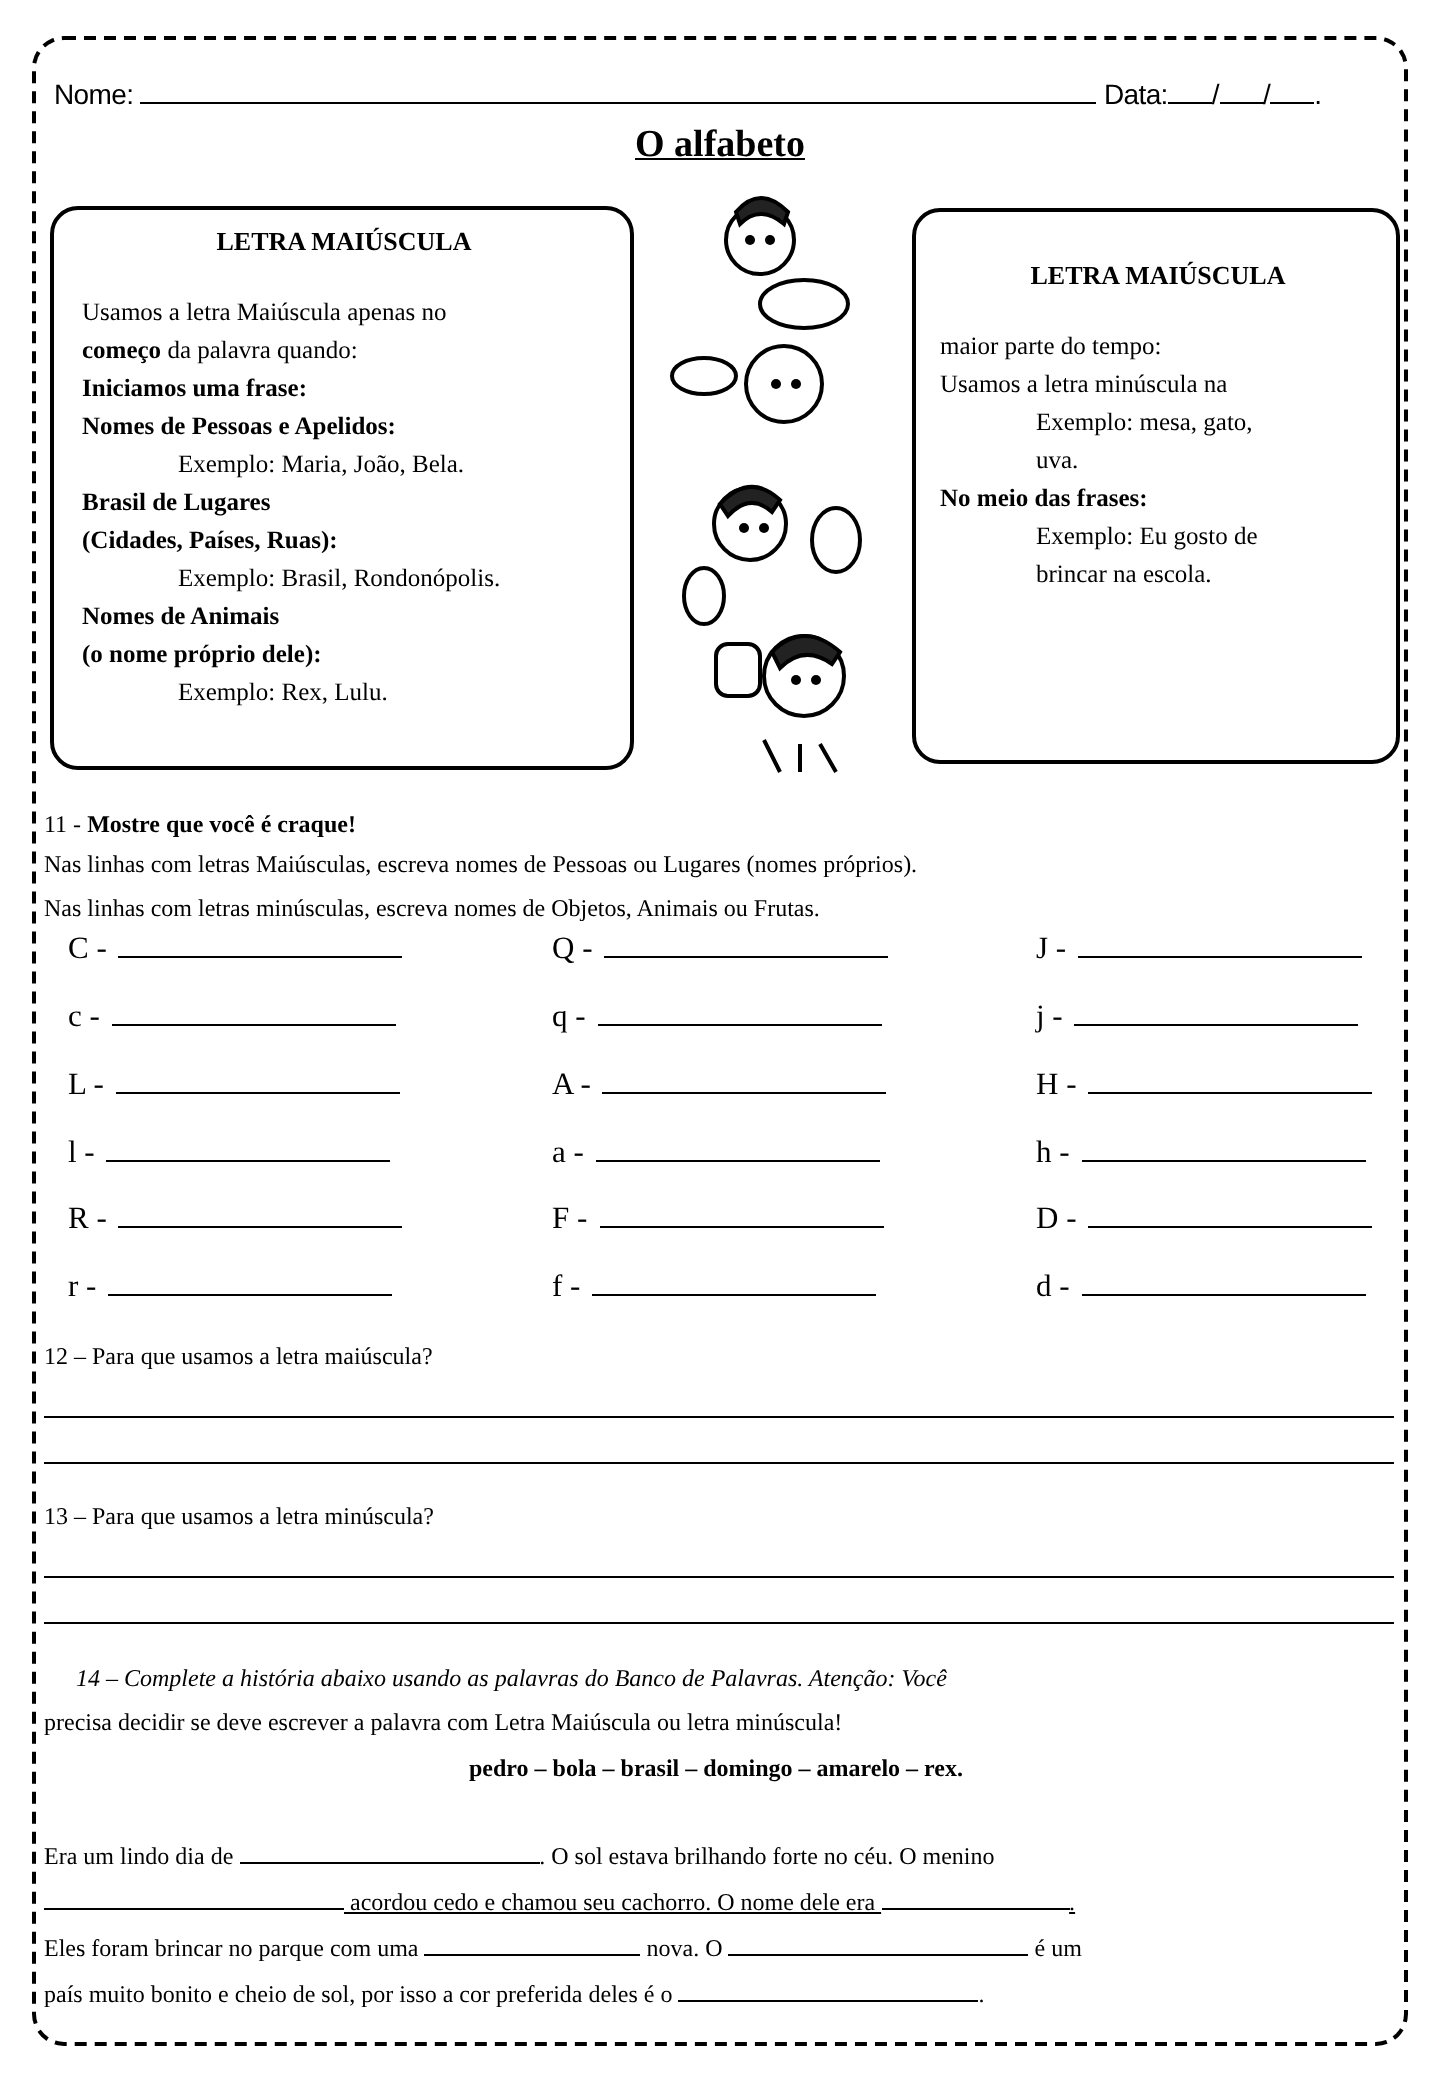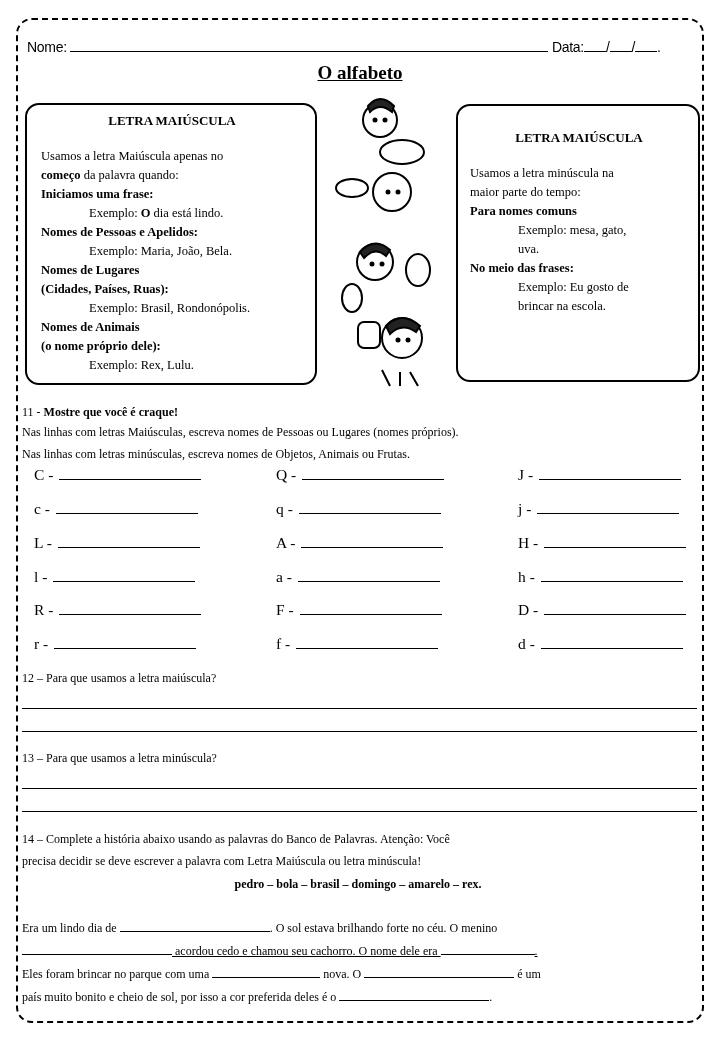--- a/index.html
+++ b/index.html
@@ -31,24 +31,23 @@
 </div>
 
 <div class="abs title">O alfabeto</div>
 
 <div class="box" style="left:25px; top:103px; width:292px; height:282px; padding:6px 12px 0 14px;">
   <div class="bt">LETRA MAIÚSCULA</div>
   <div style="height:17px;"></div>
   <div>Usamos a letra Maiúscula apenas no</div>
   <div><b>começo</b><span> da palavra quando:</span></div>
   <div class="b">Iniciamos uma frase:</div>
-  <div class="ind"><span>Exemplo: </span><b>O</b><span> dia está lindo.</span></div>
   <div class="b">Nomes de Pessoas e Apelidos:</div>
   <div class="ind">Exemplo: Maria, João, Bela.</div>
-  <div class="b">Nomes de Lugares</div>
+  <div class="b">Brasil de Lugares</div>
   <div class="b">(Cidades, Países, Ruas):</div>
   <div class="ind">Exemplo: Brasil, Rondonópolis.</div>
   <div class="b">Nomes de Animais</div>
   <div class="b">(o nome próprio dele):</div>
   <div class="ind">Exemplo: Rex, Lulu.</div>
 </div>
 
 <svg class="figure" viewBox="0 0 120 300">
   <g fill="#fff" stroke="#000" stroke-width="2">
     <circle cx="50" cy="30" r="17"></circle>
@@ -73,23 +72,22 @@
     <circle cx="42" cy="174" r="2.5"></circle>
       <circle cx="52" cy="174" r="2.5"></circle>
     <circle cx="68" cy="250" r="2.5"></circle>
       <circle cx="78" cy="250" r="2.5"></circle>
   </g>
 </svg>
 
 <div class="box" style="left:456px; top:104px; width:244px; height:278px; padding:22px 10px 0 12px;">
   <div class="bt">LETRA MAIÚSCULA</div>
   <div style="height:17px;"></div>
+  <div>maior parte do tempo:</div>
   <div>Usamos a letra minúscula na</div>
-  <div>maior parte do tempo:</div>
-  <div class="b">Para nomes comuns</div>
   <div class="ind">Exemplo: mesa, gato,</div>
   <div class="ind">uva.</div>
   <div class="b">No meio das frases:</div>
   <div class="ind">Exemplo: Eu gosto de</div>
   <div class="ind">brincar na escola.</div>
 </div>
 
 <div class="abs q" style="left:22px; top:402px;">
   <span>11 - </span><b>Mostre que você é craque!</b>
 </div>
@@ -118,21 +116,21 @@
   </div>
 
 <div class="abs q" style="left:22px; top:668px;">12 – Para que usamos a letra maiúscula?</div>
 <div class="line" style="left:22px; width:675px; top:708px;"></div>
 <div class="line" style="left:22px; width:675px; top:731px;"></div>
 
 <div class="abs q" style="left:22px; top:748px;">13 – Para que usamos a letra minúscula?</div>
 <div class="line" style="left:22px; width:675px; top:788px;"></div>
 <div class="line" style="left:22px; width:675px; top:811px;"></div>
 
-<div class="abs q" style="left:22px; top:829px;">14 – Complete a história abaixo usando as palavras do Banco de Palavras. Atenção: Você</div>
+<div class="abs q" style="left:38px; top:829px;font-style:italic;">14 – Complete a história abaixo usando as palavras do Banco de Palavras. Atenção: Você</div>
 <div class="abs q" style="left:22px; top:851px;">precisa decidir se deve escrever a palavra com Letra Maiúscula ou letra minúscula!</div>
 <div class="abs q" style="left:0; width:716px; text-align:center; top:874px; font-weight:bold;">pedro – bola – brasil – domingo – amarelo – rex.</div>
 
 <div class="abs q" style="left:22px; top:918px;">
   <span>Era um lindo dia de </span><span class="uline" style="width:150px;"></span><span>. O sol estava brilhando forte no céu. O menino</span>
 </div>
 <div class="abs q" style="left:22px; top:941px;text-decoration:underline;">
   <span class="uline" style="width:150px;"></span><span> acordou cedo e chamou seu cachorro. O nome dele era </span><span class="uline" style="width:94px;"></span><span>.</span>
 </div>
 <div class="abs q" style="left:22px; top:964px;">

